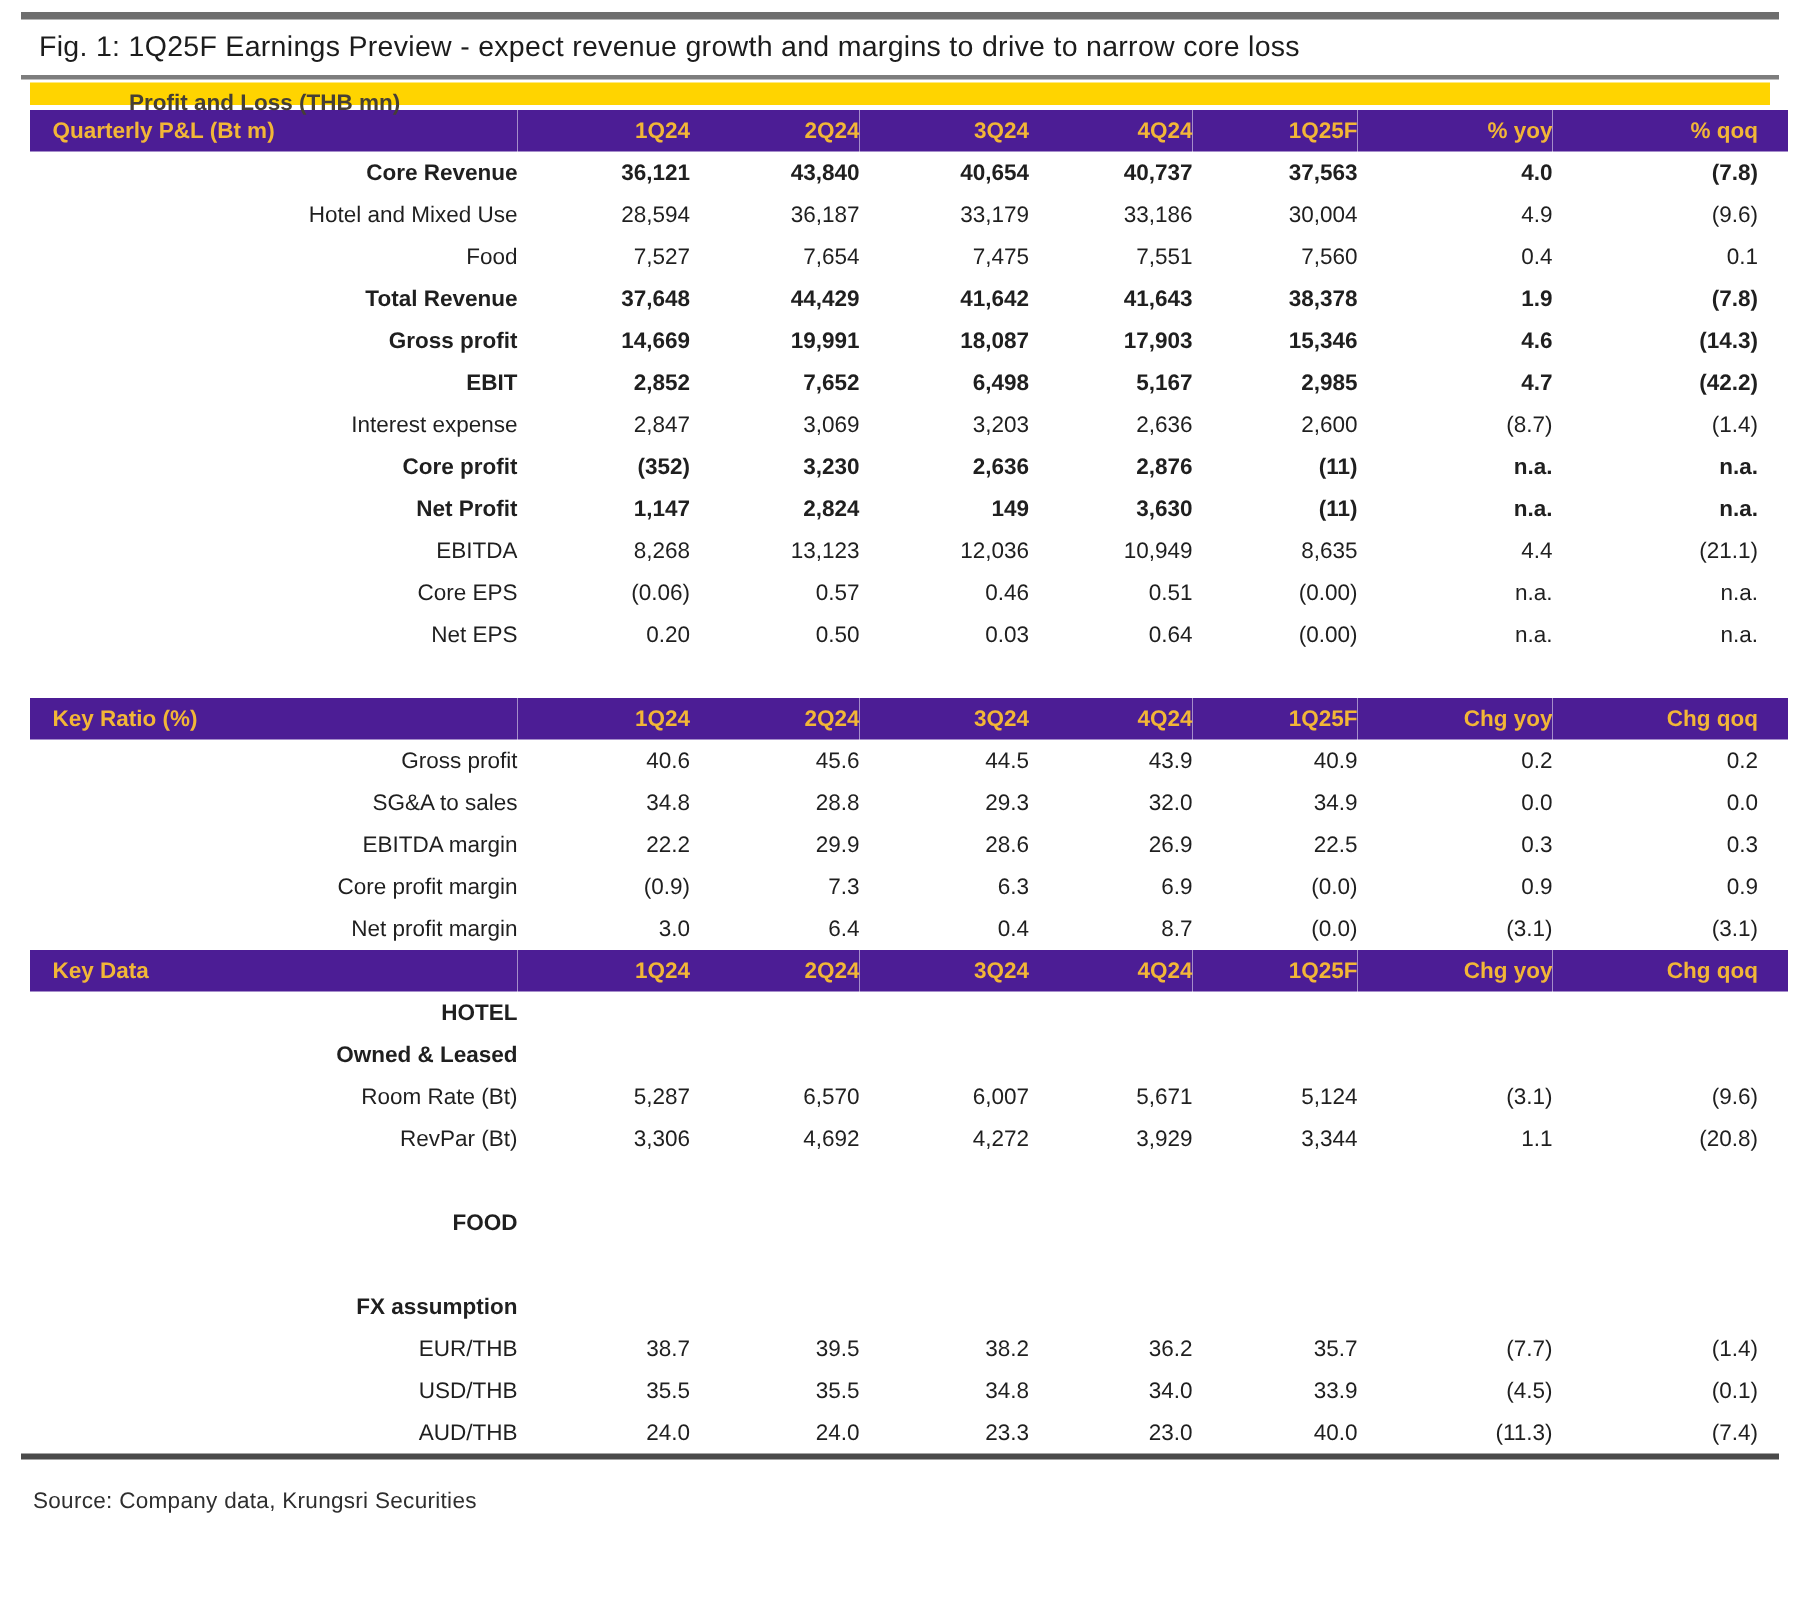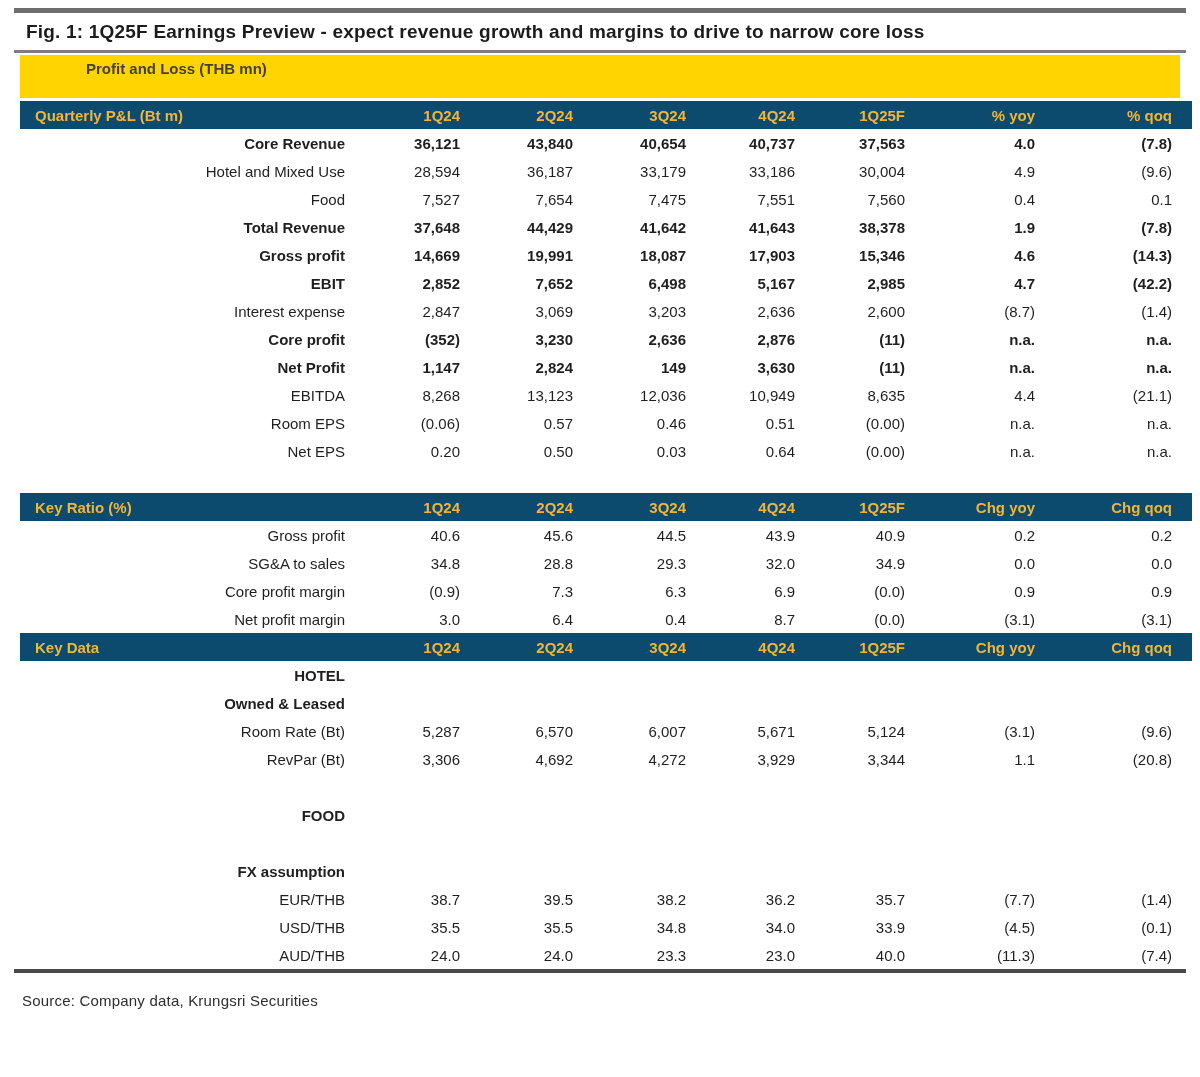--- a/index.html
+++ b/index.html
@@ -16,33 +16,33 @@
   }
   .page { padding: 0 10px; }
 
   .rule-top {
     height: 5px;
     background: #6e6e6e;
     margin: 8px 4px 0 4px;
   }
   .fig-title {
     font-size: 19px;
-    font-weight: bold;
+    font-weight: normal;
     letter-spacing: 0.2px;
     padding: 8px 4px 7px 16px;
     color: #1c1c1c;
   }
   .rule-under-title {
     height: 3px;
     background: #7d7d7d;
     margin: 0 4px 2px 4px;
   }
   .yellow-band {
     background: #FFD400;
-    height: 43px;
+    height: 15px;
     line-height: 27px;
     margin: 0 10px 3px 10px;
     padding-left: 66px;
     font-size: 15px;
     font-weight: bold;
     color: #463f35;
   }
 
   .tables-host { margin: 0 10px; }
 
@@ -62,21 +62,21 @@
   .fin-table col.col-7 { width: 157px; }
 
   .fin-table th, .fin-table td {
     height: 28px;
     padding: 0;
     white-space: nowrap;
     overflow: hidden;
     vertical-align: middle;
   }
   .fin-table th {
-    background: #0c4a6e;
+    background: #4c1d95;
     color: #F2B637;
     font-weight: bold;
     text-align: right;
   }
   .fin-table th:first-child {
     text-align: left;
     padding-left: 15px;
   }
   .fin-table th:last-child, .fin-table td:last-child { padding-right: 20px; }
   .fin-table td { text-align: right; color: #1f1f1f; }
@@ -229,21 +229,21 @@
             <td>EBITDA</td>
             <td>8,268</td>
             <td>13,123</td>
             <td>12,036</td>
             <td>10,949</td>
             <td>8,635</td>
             <td>4.4</td>
             <td>(21.1)</td>
           </tr>
           <tr>
-            <td>Room EPS</td>
+            <td>Core EPS</td>
             <td>(0.06)</td>
             <td>0.57</td>
             <td>0.46</td>
             <td>0.51</td>
             <td>(0.00)</td>
             <td>n.a.</td>
             <td>n.a.</td>
           </tr>
           <tr>
             <td>Net EPS</td>
@@ -295,20 +295,30 @@
             <td>SG&amp;A to sales</td>
             <td>34.8</td>
             <td>28.8</td>
             <td>29.3</td>
             <td>32.0</td>
             <td>34.9</td>
             <td>0.0</td>
             <td>0.0</td>
           </tr>
           <tr>
+            <td>EBITDA margin</td>
+            <td>22.2</td>
+            <td>29.9</td>
+            <td>28.6</td>
+            <td>26.9</td>
+            <td>22.5</td>
+            <td>0.3</td>
+            <td>0.3</td>
+          </tr>
+          <tr>
             <td>Core profit margin</td>
             <td>(0.9)</td>
             <td>7.3</td>
             <td>6.3</td>
             <td>6.9</td>
             <td>(0.0)</td>
             <td>0.9</td>
             <td>0.9</td>
           </tr>
           <tr>

